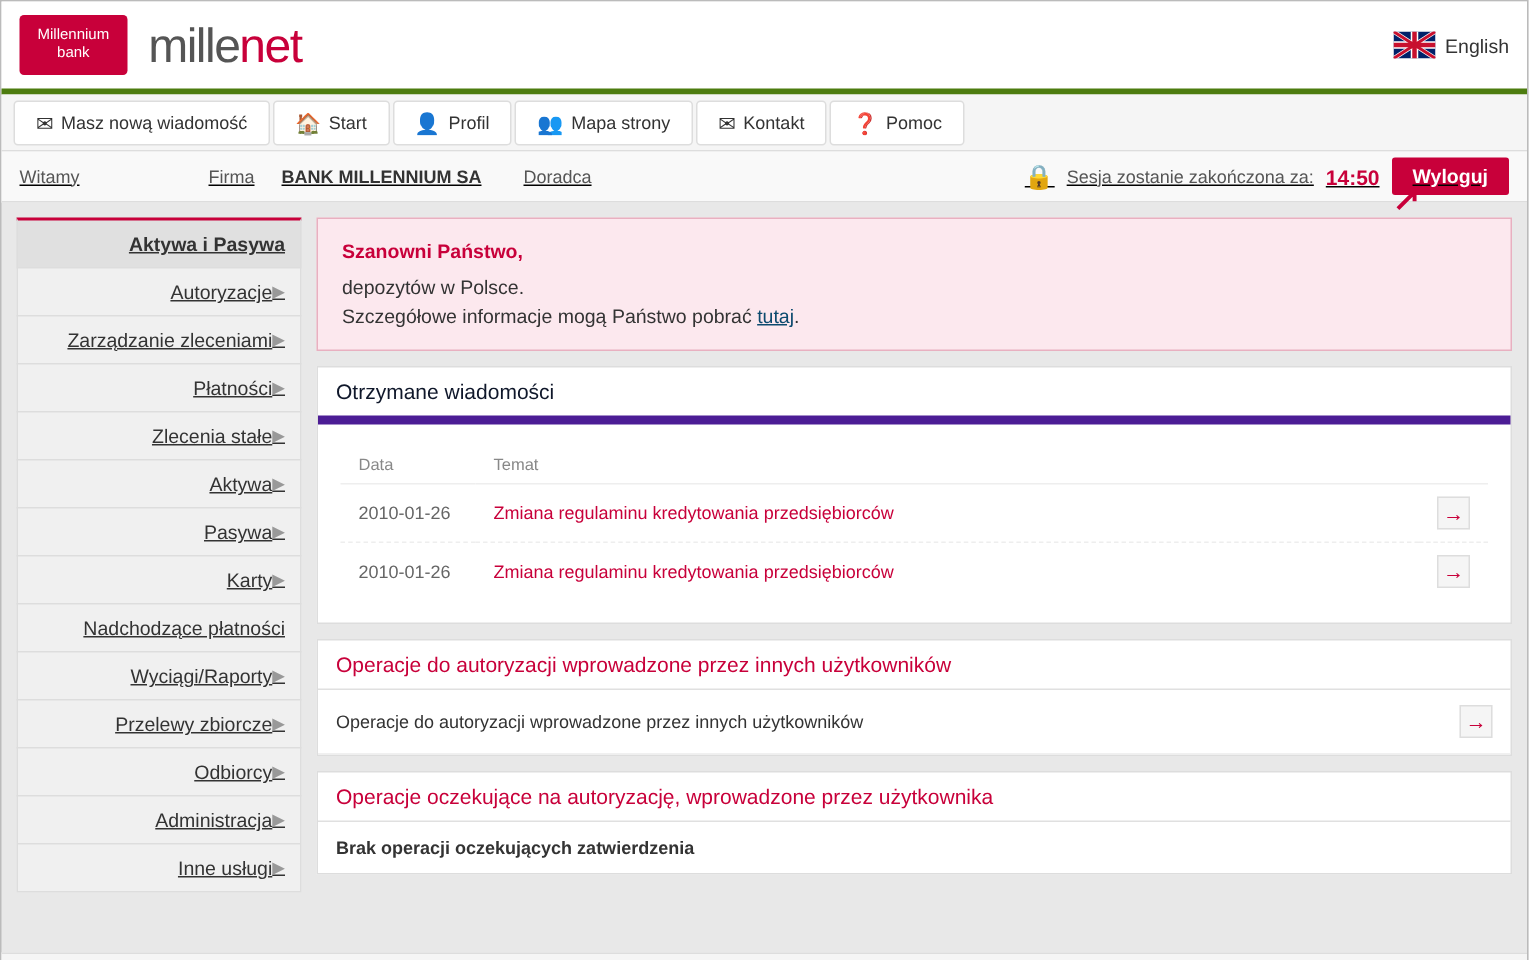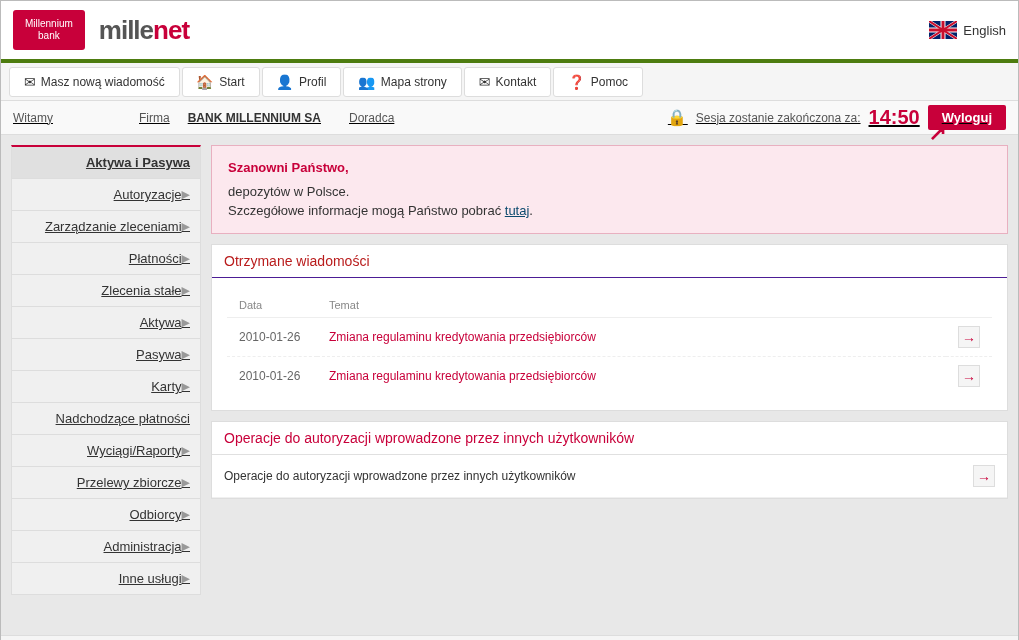--- a/index.html
+++ b/index.html
@@ -42,22 +42,22 @@
       line-height: 1.2;
       text-align: center;
     }
     .logo-millennium span {
       display: block;
       font-size: 10px;
       font-weight: normal;
     }
     .logo-millenet {
       color: #888;
-      font-size: 26px;
-      font-weight: bold;
+      font-size: 32px;
+      font-weight: normal;
       margin-left: 14px;
       letter-spacing: -1px;
     }
     .logo-millenet .mille {
       color: #555;
     }
     .logo-millenet .net {
       color: #c8003a;
     }
     .lang-selector {
@@ -131,21 +131,21 @@
       align-items: center;
       gap: 8px;
     }
     .session-text {
       color: #555;
       font-size: 12px;
     }
     .session-time {
       color: #c8003a;
       font-weight: bold;
-      font-size: 20px;
+      font-size: 14px;
     }
     .lock-icon {
       font-size: 16px;
       color: #888;
     }
     .logout-btn {
       background: #c8003a;
       color: #fff;
       border: none;
       padding: 5px 14px;
@@ -223,22 +223,22 @@
       cursor: pointer;
     }
 
     
     .section {
       background: #fff;
       border: 1px solid #ddd;
     }
     .section-header {
       padding: 8px 12px;
-      border-bottom: 1px solid #4c1d95;
-      color: #b91c1c;
+      border-bottom: 6px solid #4c1d95;
+      color: #0f172a;
       font-size: 14px;
       font-weight: normal;
     }
     .section-body {
       padding: 15px;
     }
 
     
     .msg-table {
       width: 100%;
@@ -501,20 +501,24 @@
       </div>
 
       <div class="ops-section">
         <div class="ops-header">Operacje do autoryzacji wprowadzone przez innych użytkowników</div>
         <div class="ops-row">
           <span>Operacje do autoryzacji wprowadzone przez innych użytkowników</span>
           <span class="arrow-btn">→</span>
         </div>
       </div>
 
+      <div class="ops-section">
+        <div class="ops-header">Operacje oczekujące na autoryzację, wprowadzone przez użytkownika</div>
+        <div class="ops-empty">Brak operacji oczekujących zatwierdzenia</div>
+      </div>
 
     </div>
   </div>
 
   <div class="footer">
     
   </div>
 
 </div>
 

